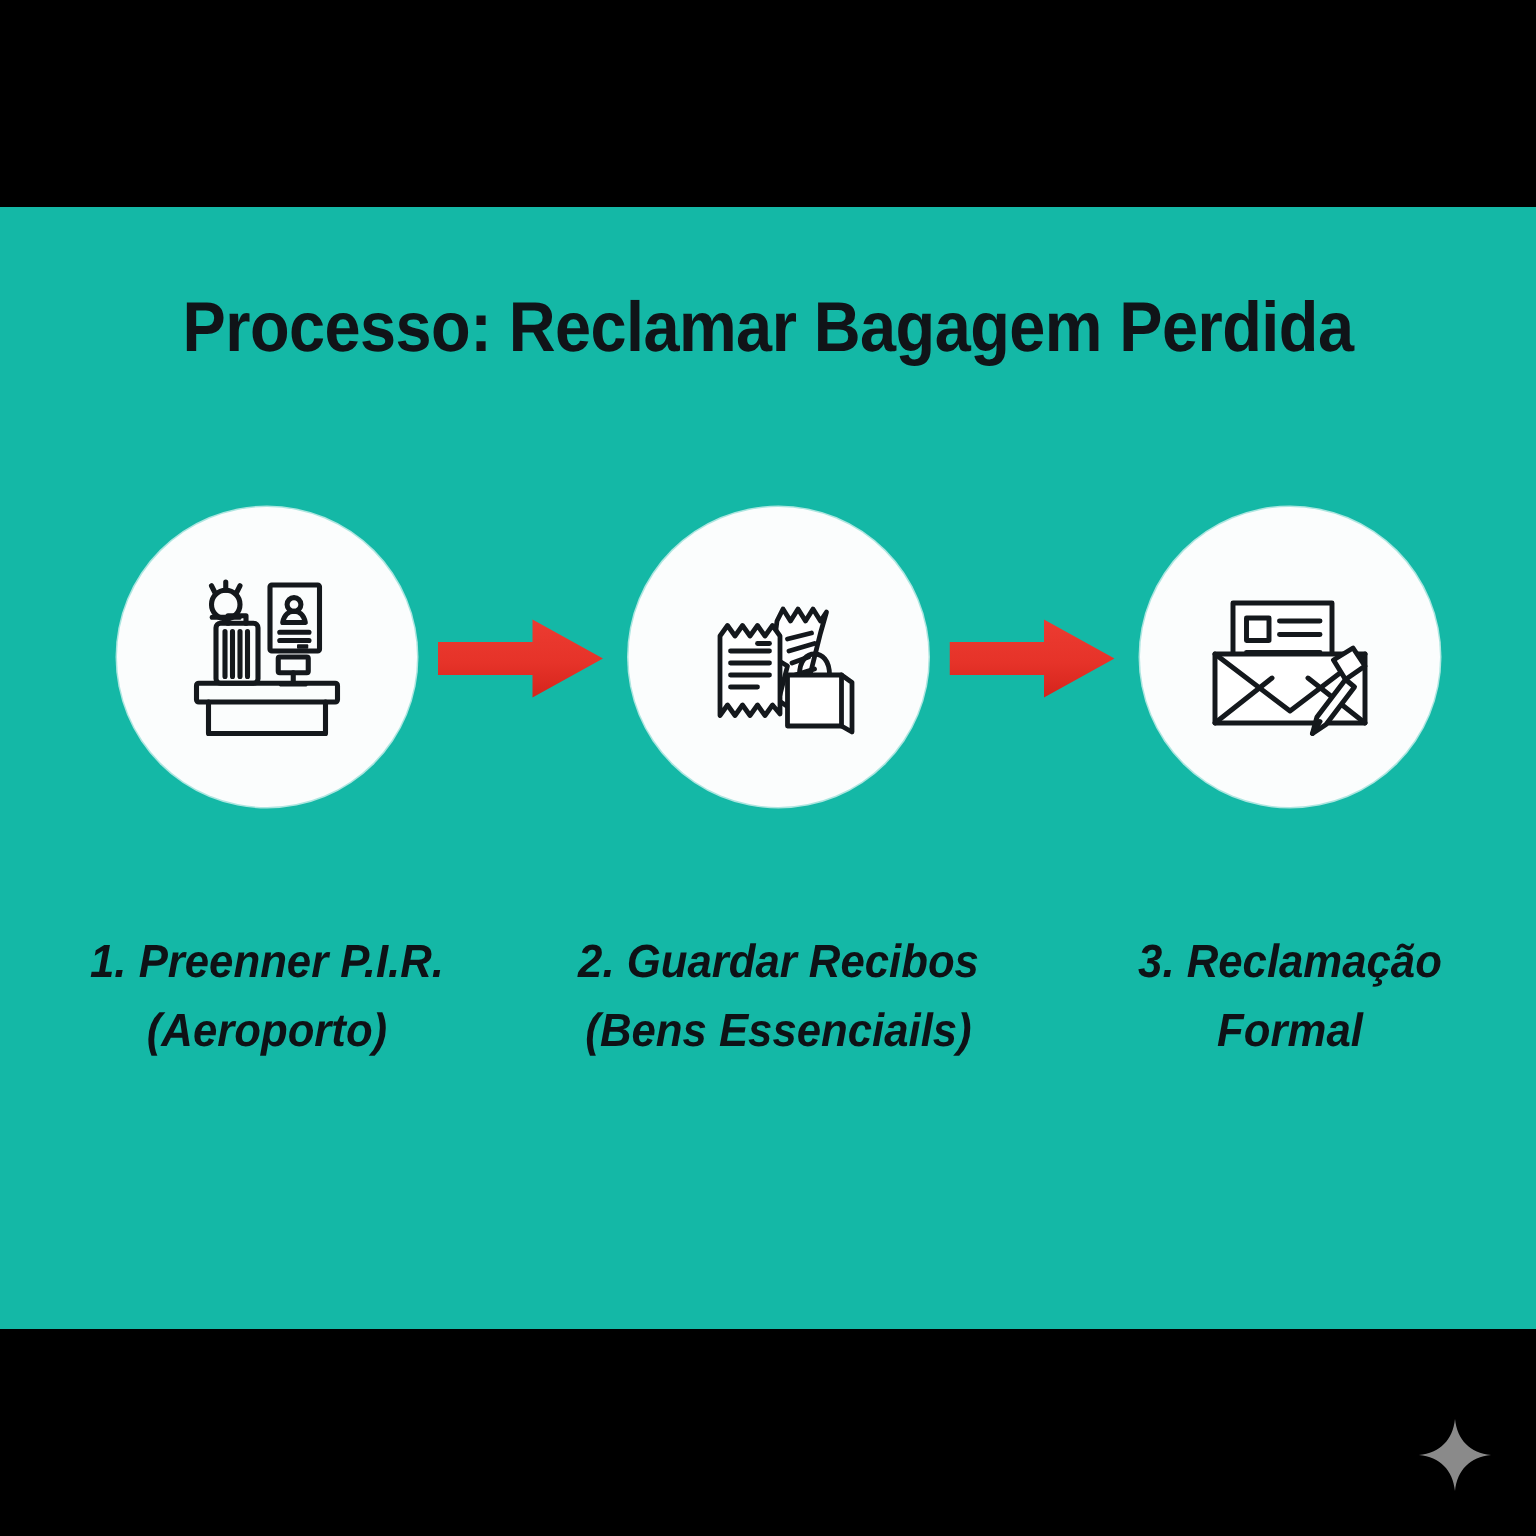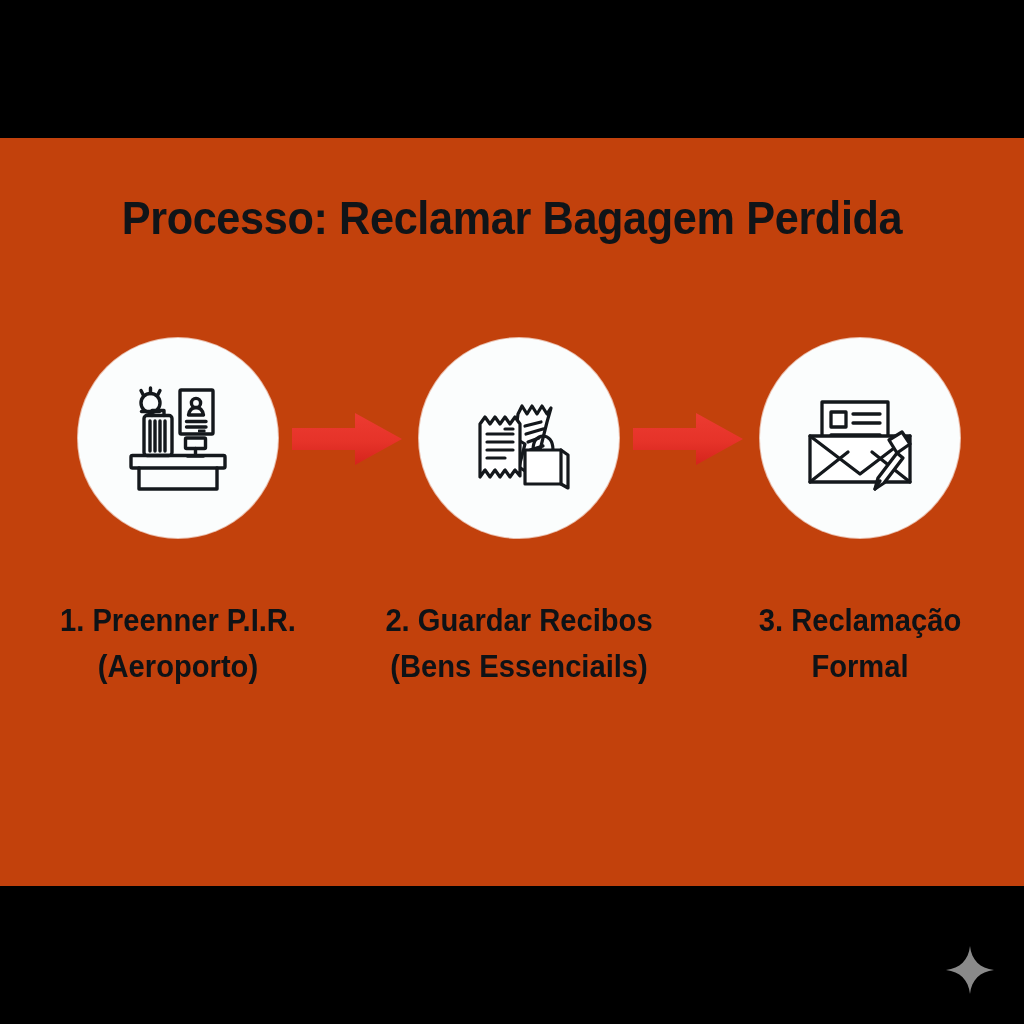--- a/index.html
+++ b/index.html
@@ -39,21 +39,21 @@
     background: #000000;
   }
 
   
   .slide {
     position: absolute;
     left: 0;
     top: 138px;
     width: 1024px;
     height: 748px;
-    background: #c2410c;
+    background: #14b8a6;
     overflow: hidden;
   }
 
   
   .title {
     position: absolute;
     left: 0;
     top: 52px;
     width: 1024px;
     text-align: center;
@@ -106,23 +106,24 @@
     height: 56px;
   }
   .arrow-1 { left: 292px; }
   .arrow-2 { left: 633px; }
   .arrow svg { display: block; width: 110px; height: 56px; }
 
   
   .captions {
     position: absolute;
     left: 0;
-    top: 460px;
+    top: 480px;
     width: 1024px;
     height: 130px;
+    font-style: italic;
   }
   .caption {
     position: absolute;
     top: 0;
     width: 330px;
     text-align: center;
     font-size: 31px;
     font-weight: 700;
     line-height: 46px;
     color: #0E1216;

